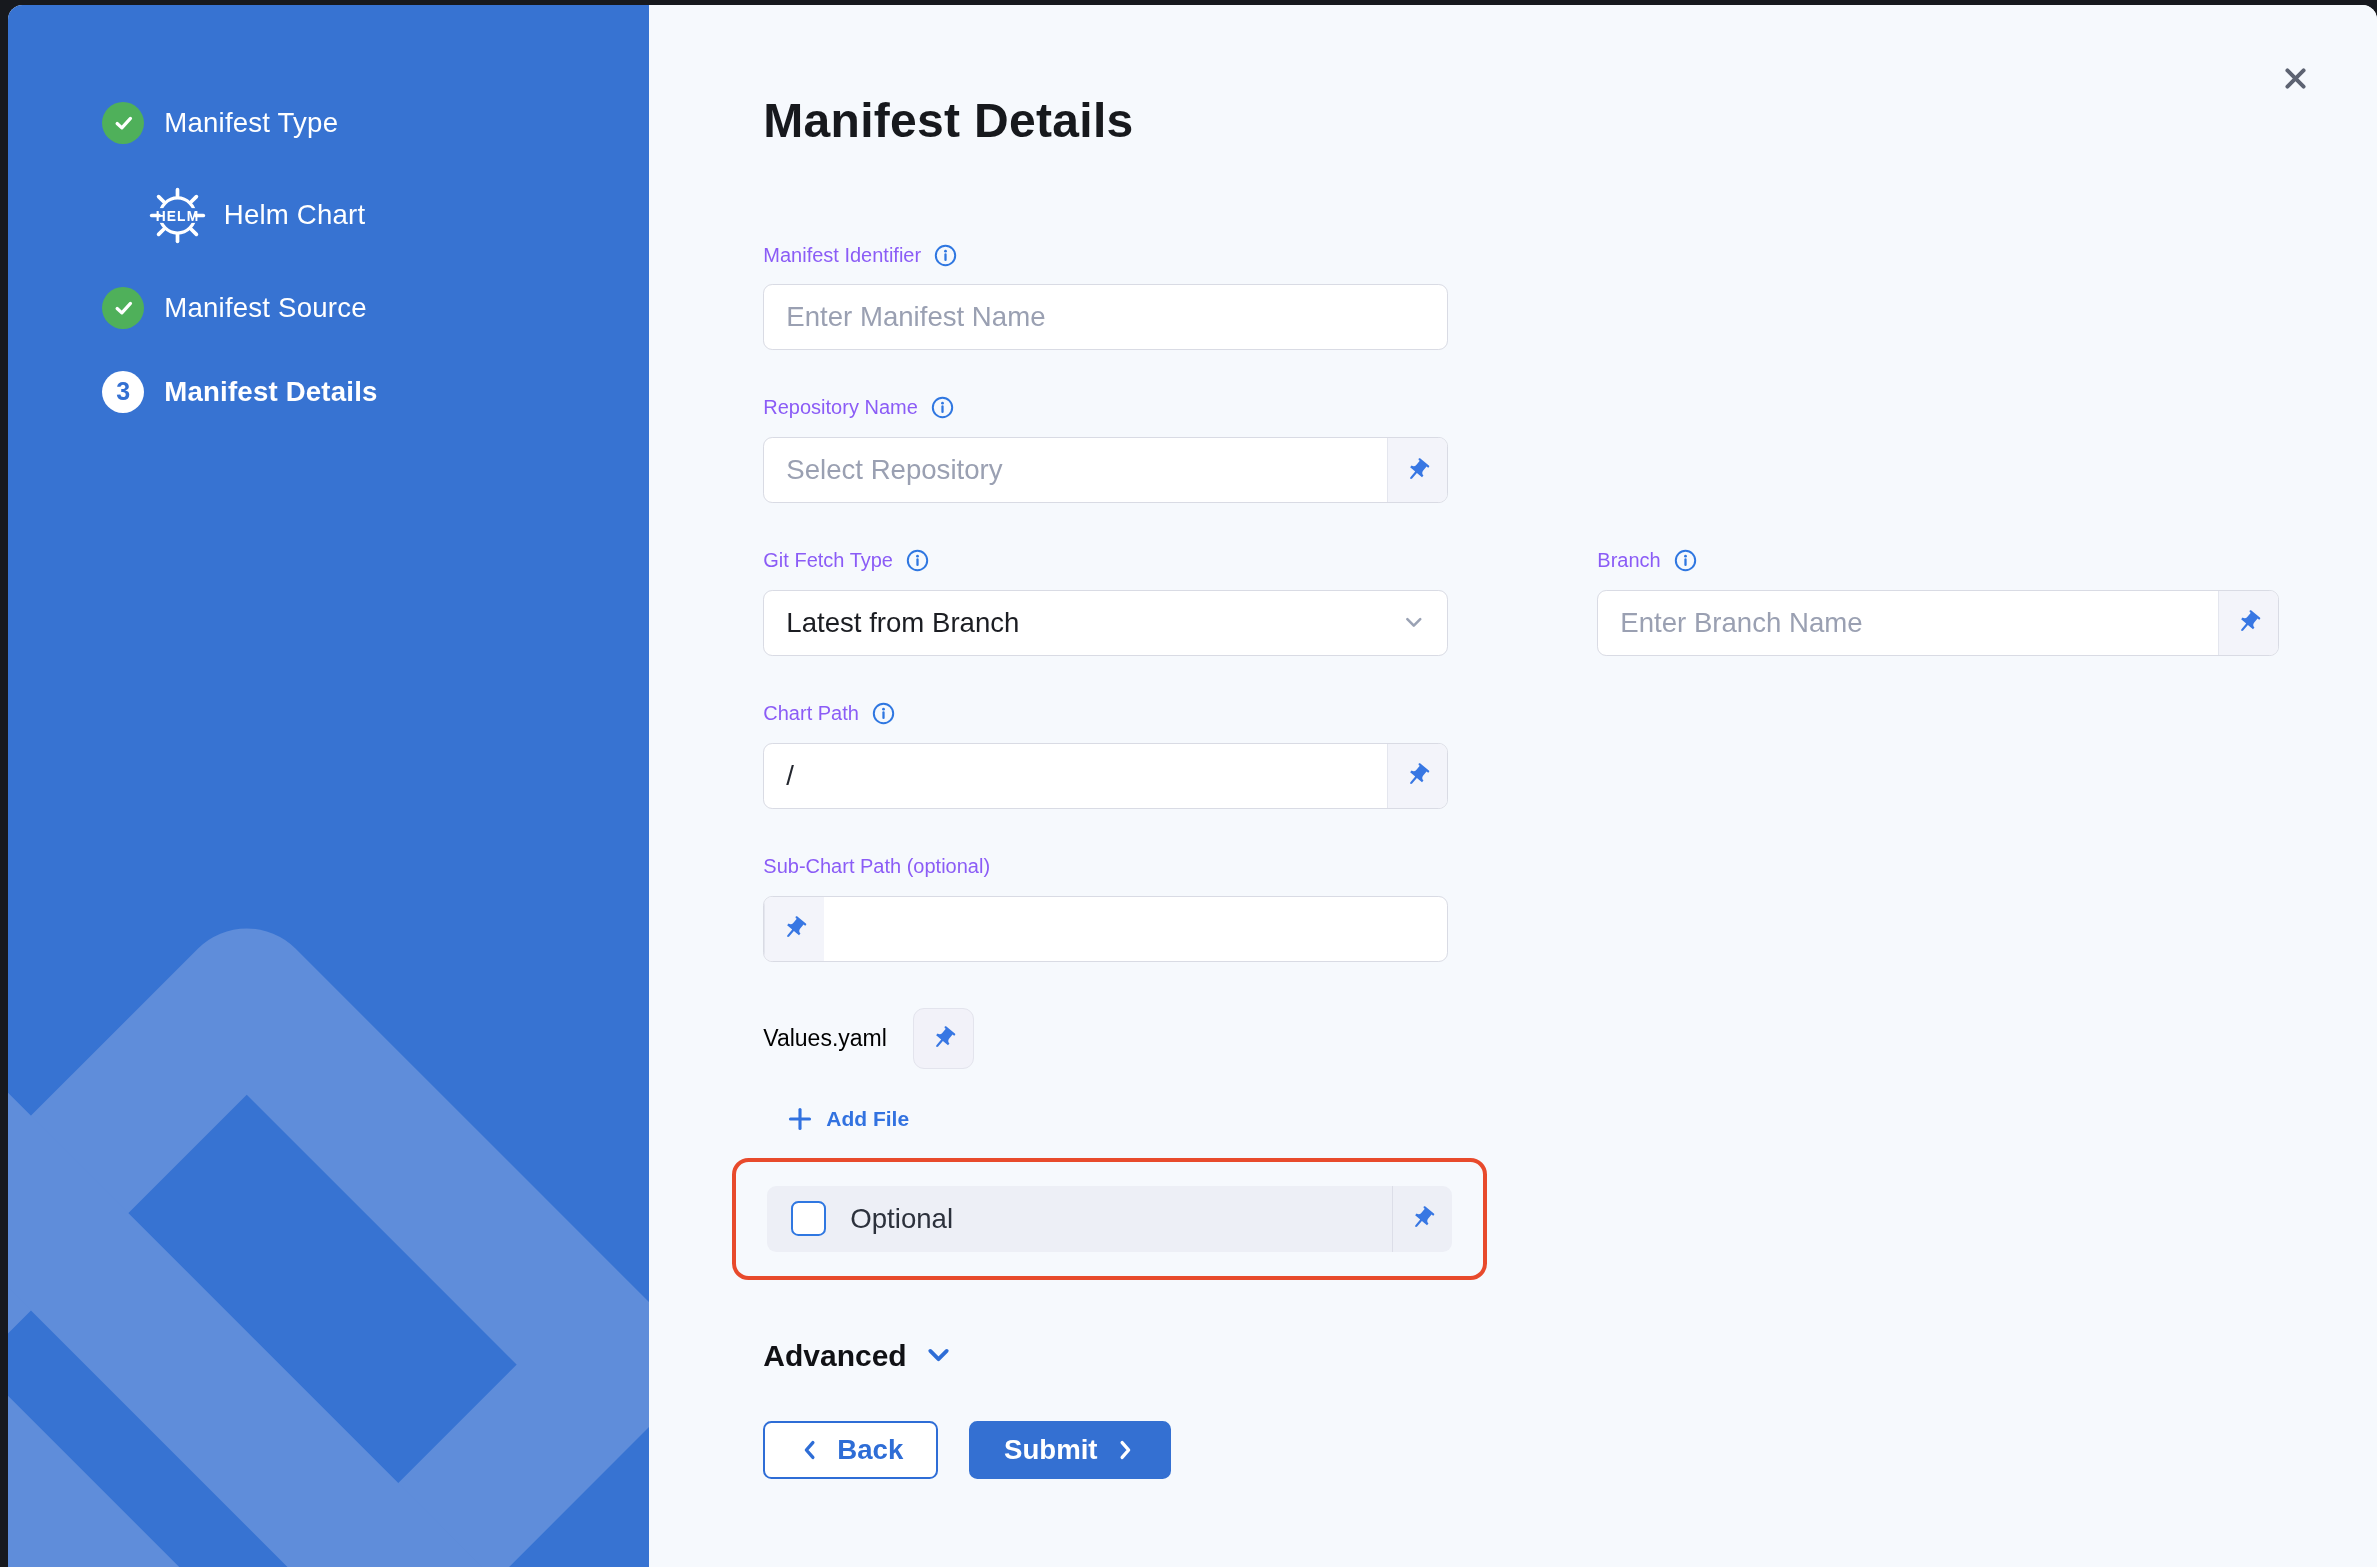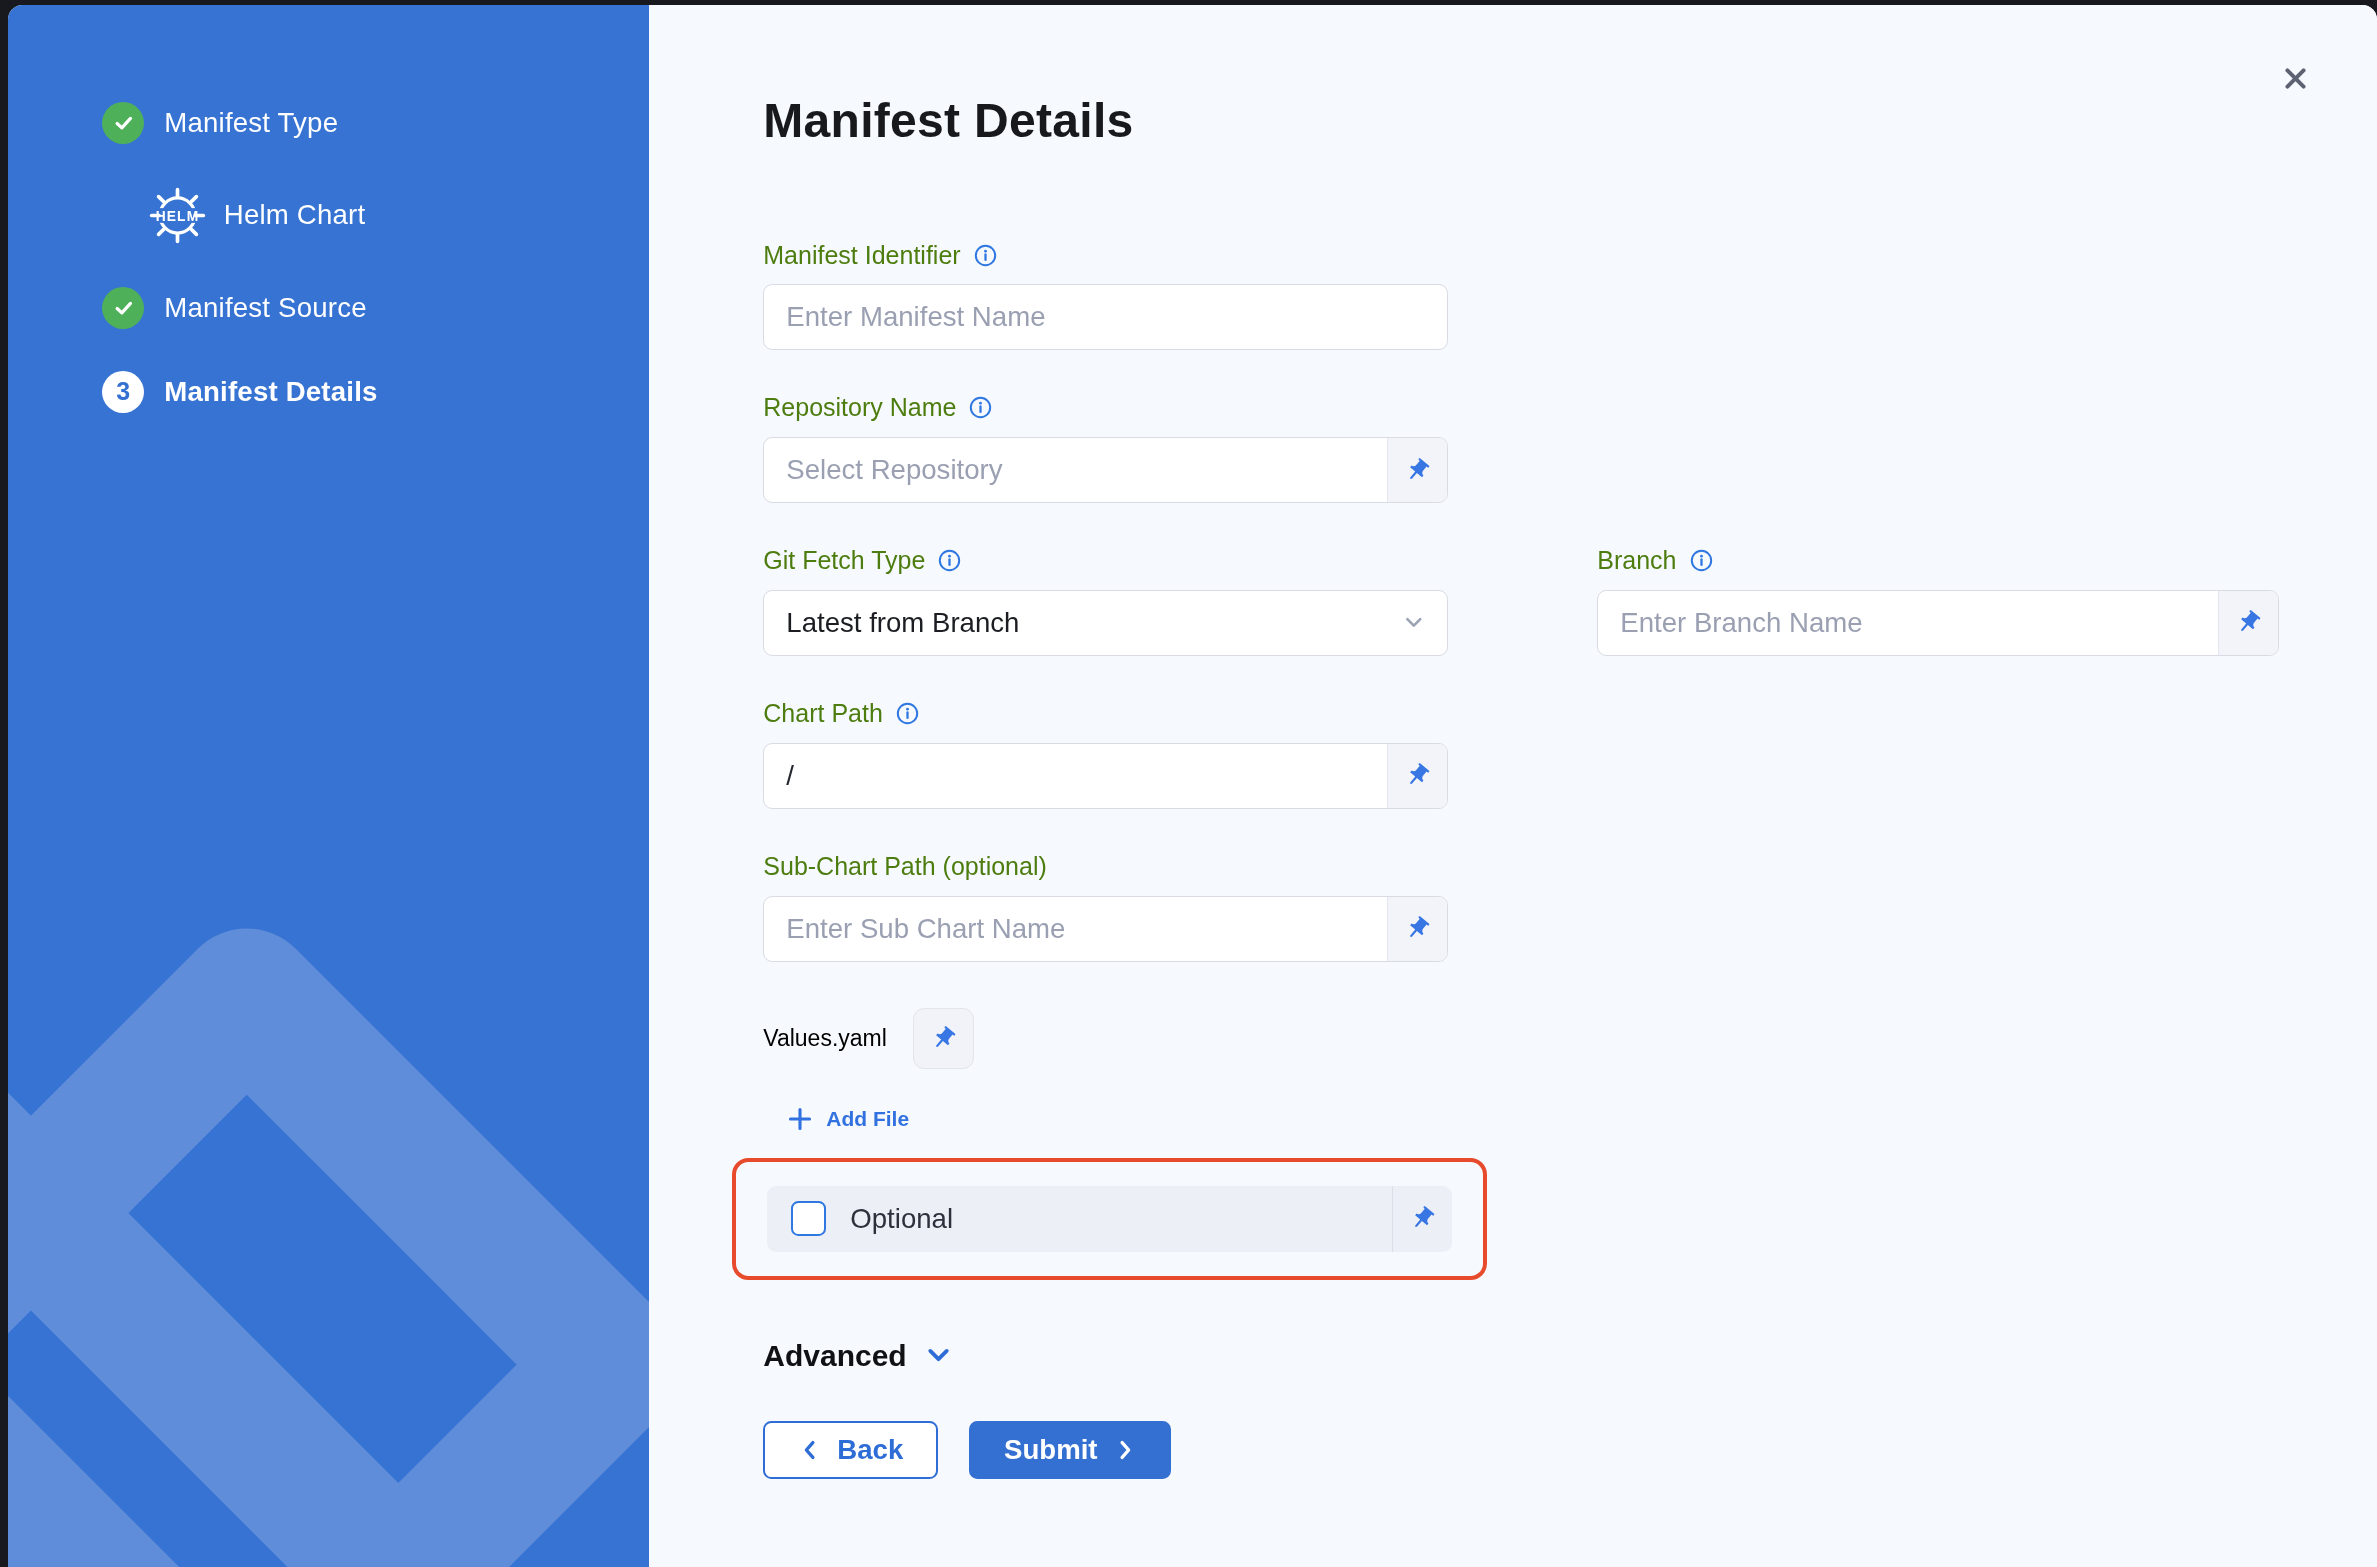--- a/index.html
+++ b/index.html
@@ -27,21 +27,21 @@
   
   .main { flex:1; background:#f6f9fd; position:relative; padding:88px 99px 0 114px; box-sizing:border-box; }
   .close-btn { position:absolute; top:55px; right:64px; width:37px; height:37px; cursor:pointer; }
   .page-title { margin:0 0 92px 0; font-size:48px; font-weight:700; color:#17191d; letter-spacing:0.3px; }
 
   .row2 { display:flex; gap:149px; }
   .col-l { width:685px; }
   .col-r { width:682px; }
   .field { margin-bottom:42px; }
   .label-row { display:flex; align-items:center; gap:12px; margin-bottom:13.8px; height:31px; }
-  .label { font-size:25px; color:#4d7c0f; font-weight:500; }
+  .label { font-size:20px; color:#8b5cf6; font-weight:500; }
   .info-i { width:25px; height:25px; display:block; }
 
   .group { display:flex; align-items:stretch; height:66px; background:#fff; border:1.8px solid #d9dbe4; border-radius:9.2px; box-sizing:border-box; overflow:hidden; }
   .group input { flex:1; min-width:0; border:0; outline:0; background:transparent; padding:0 22px; font-size:27.6px; color:#23262e; font-family:inherit; }
   .group input::placeholder { color:#9aa0b2; opacity:1; }
   .pin-seg { flex:0 0 59px; border-left:1.8px solid #e4e6ee; background:#f3f4fa; display:flex; align-items:center; justify-content:center; cursor:pointer; }
   .pin-svg { width:31px; height:31px; overflow:visible; }
 
   .selectbox { display:flex; align-items:center; height:66px; background:#fff; border:1.8px solid #d9dbe4; border-radius:9.2px; box-sizing:border-box; padding:0 20px 0 22px; cursor:pointer; }
   .sel-value { flex:1; font-size:27.6px; color:#1b1d22; font-weight:500; }
@@ -236,21 +236,20 @@
           </span>
         </div>
       </div>
     </div>
 
     <div class="field col-l" style="margin-bottom:0">
       <div class="label-row">
         <span class="label">Sub-Chart Path (optional)</span>
       </div>
       <div class="group">
-        <input type="text" placeholder="Enter Sub Chart Name" style="">
         <span class="pin-seg">
           <svg class="pin-svg" viewBox="-2 -2 28 28">
               <path transform="rotate(40 12 12)" fill="#3877e3" d="M16 9V4h1c.55 0 1-.45 1-1s-.45-1-1-1H7c-.55 0-1 .45-1 1s.45 1 1 1h1v5c0 1.66-1.34 3-3 3v2h5.97v7l1 1 1-1v-7H19v-2c-1.66 0-3-1.34-3-3z"></path>
             </svg>
         </span>
       </div>
     </div>
 
     <div class="values-row">
       <span class="values-label">Values.yaml</span>

